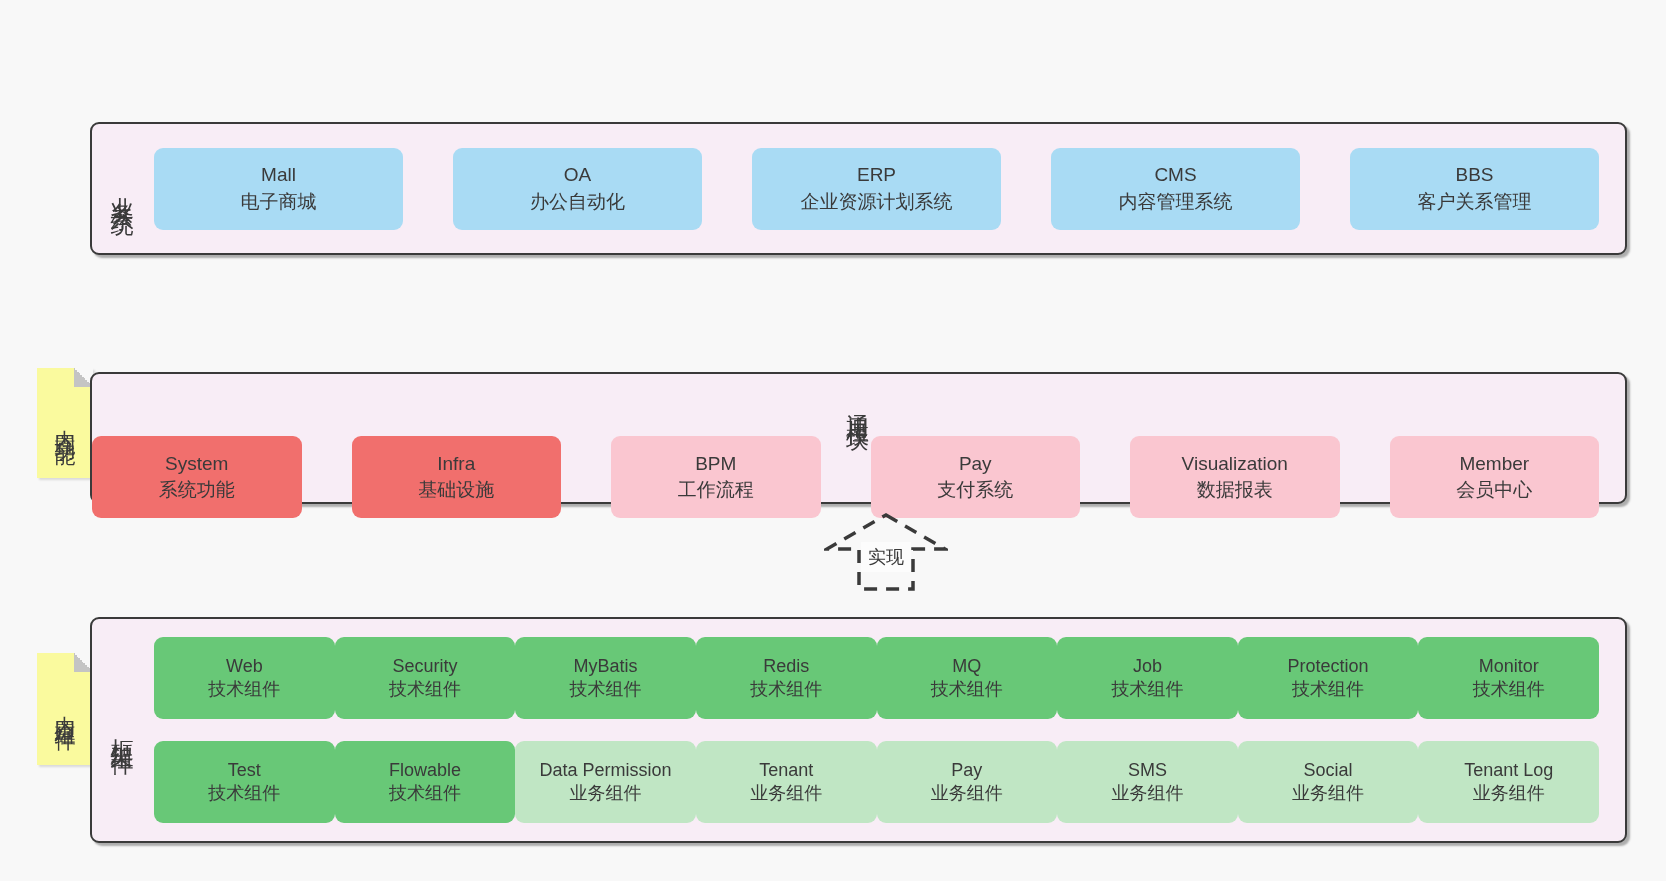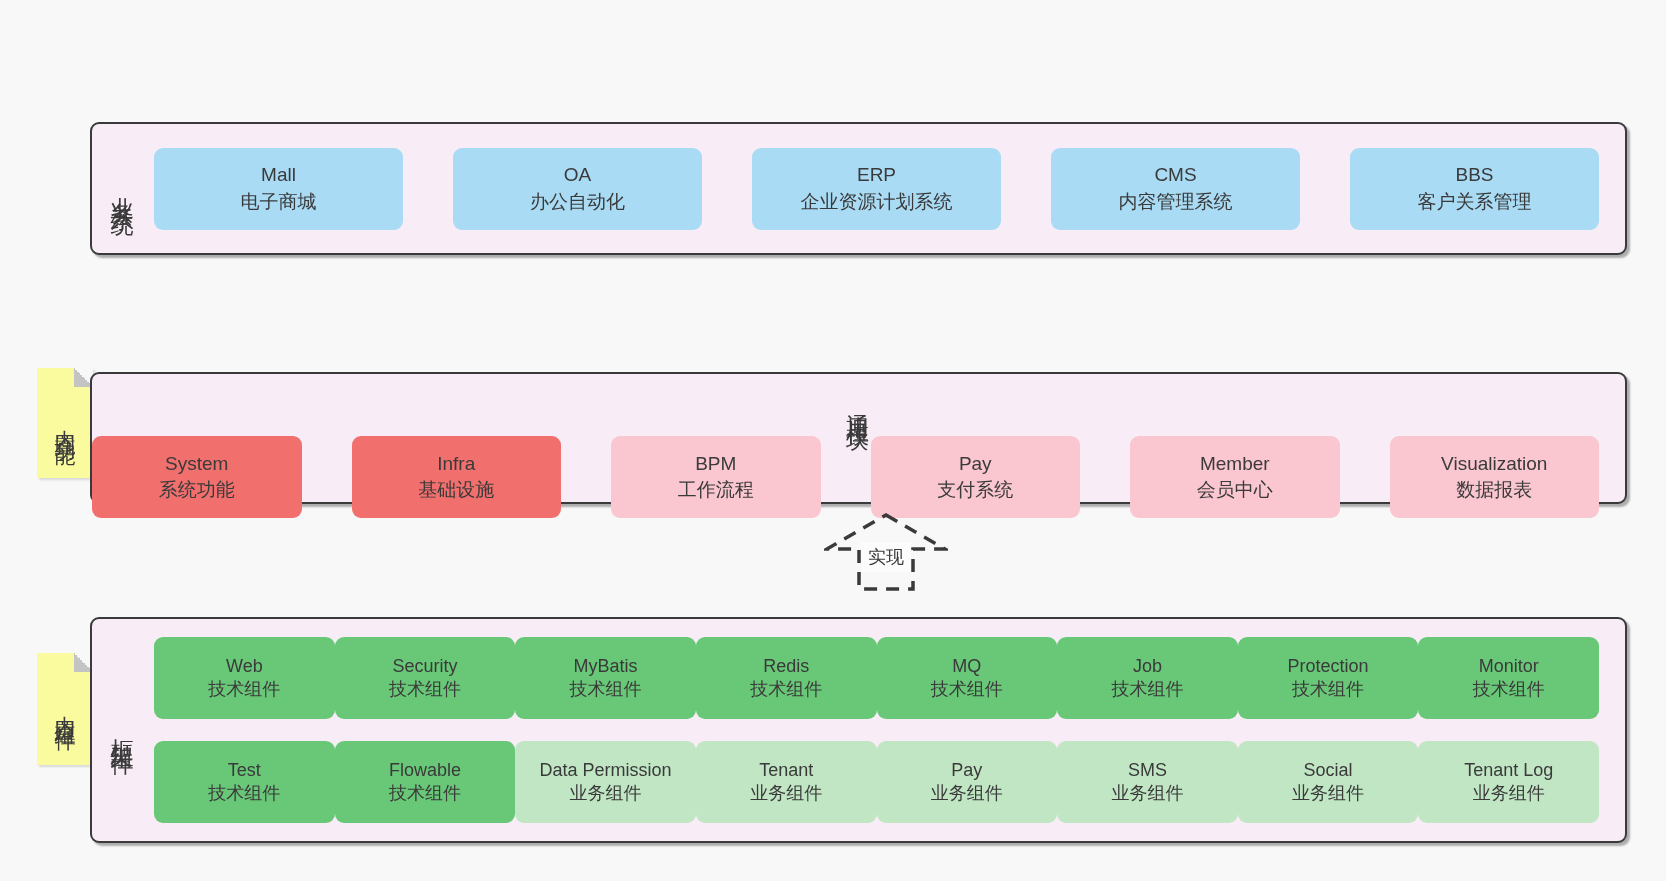--- a/index.html
+++ b/index.html
@@ -164,26 +164,26 @@
       </div>
       <div class="box pink">
         <span>BPM</span>
         <span>工作流程</span>
       </div>
       <div class="box pink">
         <span>Pay</span>
         <span>支付系统</span>
       </div>
       <div class="box pink">
+        <span>Visualization</span>
+        <span>数据报表</span>
+      </div>
+      <div class="box pink">
         <span>Member</span>
         <span>会员中心</span>
-      </div>
-      <div class="box pink">
-        <span>Visualization</span>
-        <span>数据报表</span>
       </div>
     </div>
   </section>
 
   <div class="arrow arrow-2">
     <svg width="124" height="80" viewBox="0 0 124 80">
       <path d="M62 3 L121 37 L89 37 L89 77 L35 77 L35 37 L3 37 Z" fill="none" stroke="#3a3a3a" stroke-width="3.5" stroke-dasharray="13 9"></path>
     </svg>
     <div class="arrow-label">实现</div>
   </div>

